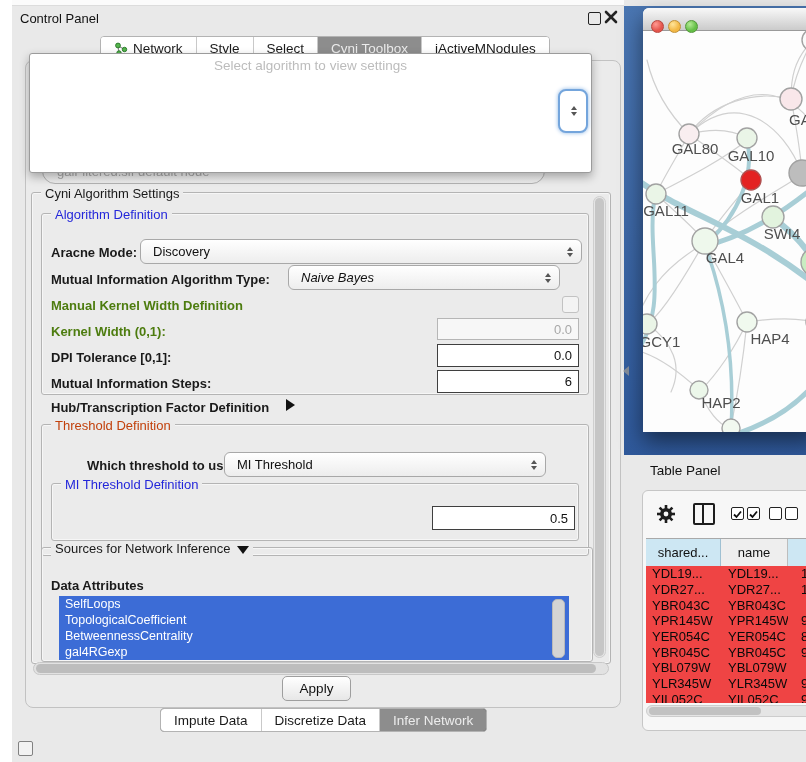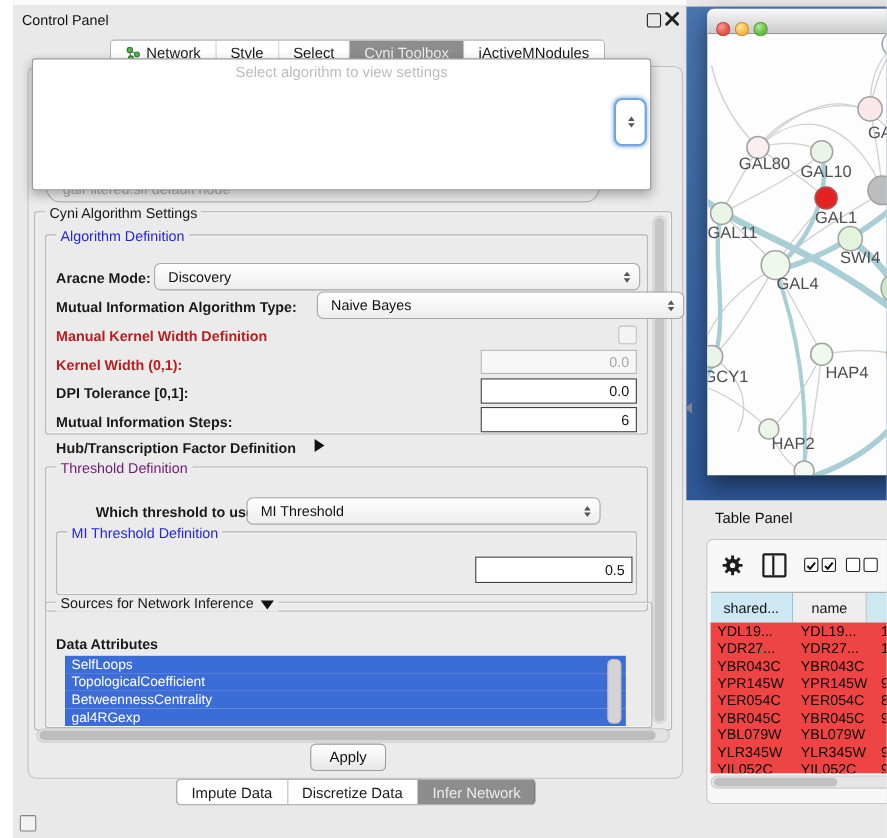--- a/index.html
+++ b/index.html
@@ -28,23 +28,23 @@
 
   
   .net-combo{left:30px;top:158px;width:503px;height:26px;border:1px solid #b3b3b3;border-radius:13px;
              background:linear-gradient(#fdfdfd,#ececec);display:flex;align-items:center;
              padding-left:14px;color:#a9a9a9;box-sizing:border-box;z-index:1;}
 
   
   .group{border:1px solid #b4b4b4;border-radius:3px;background:transparent;box-shadow:inset 0 0 0 1px #f6f6f6;}
   .group-title{position:absolute;padding:0 4px;background:#ebebeb;font-size:13px;white-space:nowrap;}
   .t-blue{color:#2326da;}
-  .t-green{color:#701a75;}
+  .t-green{color:#c2410c;}
   .lbl{position:absolute;font-weight:bold;font-size:13px;color:#1a1a1a;white-space:nowrap;}
-  .lbl.disabled{color:#b91c1c;}
+  .lbl.disabled{color:#4d7c0f;}
 
   .combo{position:absolute;height:25px;border:1px solid #a8a8a8;border-radius:6px;
          background:linear-gradient(#ffffff,#ededed);display:flex;align-items:center;
          padding-left:12px;box-sizing:border-box;font-size:13px;color:#111;}
   .stepper{position:absolute;right:8px;top:50%;transform:translateY(-50%);display:flex;flex-direction:column;gap:2px;}
   .stepper .up{width:0;height:0;border-left:3.5px solid transparent;border-right:3.5px solid transparent;border-bottom:4.5px solid #555;}
   .stepper .down{width:0;height:0;border-left:3.5px solid transparent;border-right:3.5px solid transparent;border-top:4.5px solid #555;}
 
   .field{position:absolute;box-sizing:border-box;background:#fff;text-align:right;
          padding:0 6px;font-size:13px;display:flex;align-items:center;justify-content:flex-end;}
@@ -173,21 +173,21 @@
     <span class="lbl" style="left:39px;top:245px;">Aracne Mode:</span>
     <div class="combo" style="left:128px;top:239px;width:442px;">
       <span>Discovery</span>
       <span class="stepper">
           <span class="up"></span>
           <span class="down"></span>
         </span>
     </div>
 
     <span class="lbl" style="left:39px;top:272px;">Mutual Information Algorithm Type:</span>
-    <div class="combo" style="left:276px;top:265px;width:334px;">
+    <div class="combo" style="left:276px;top:265px;width:272px;font-style:italic;">
       <span>Naive Bayes</span>
       <span class="stepper">
           <span class="up"></span>
           <span class="down"></span>
         </span>
     </div>
 
     <span class="lbl disabled" style="left:39px;top:298px;">Manual Kernel Width Definition</span>
     <div class="abs checkbox" style="left:550px;top:296px;"></div>
 

